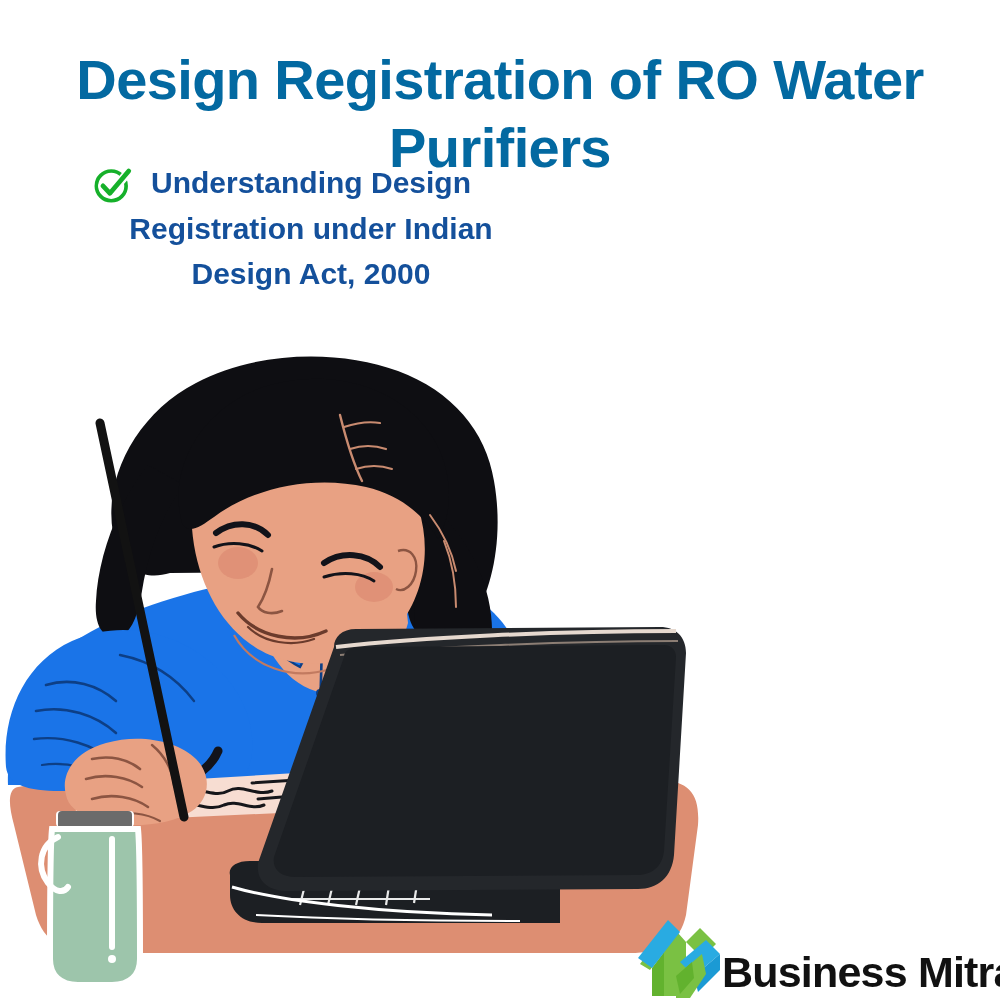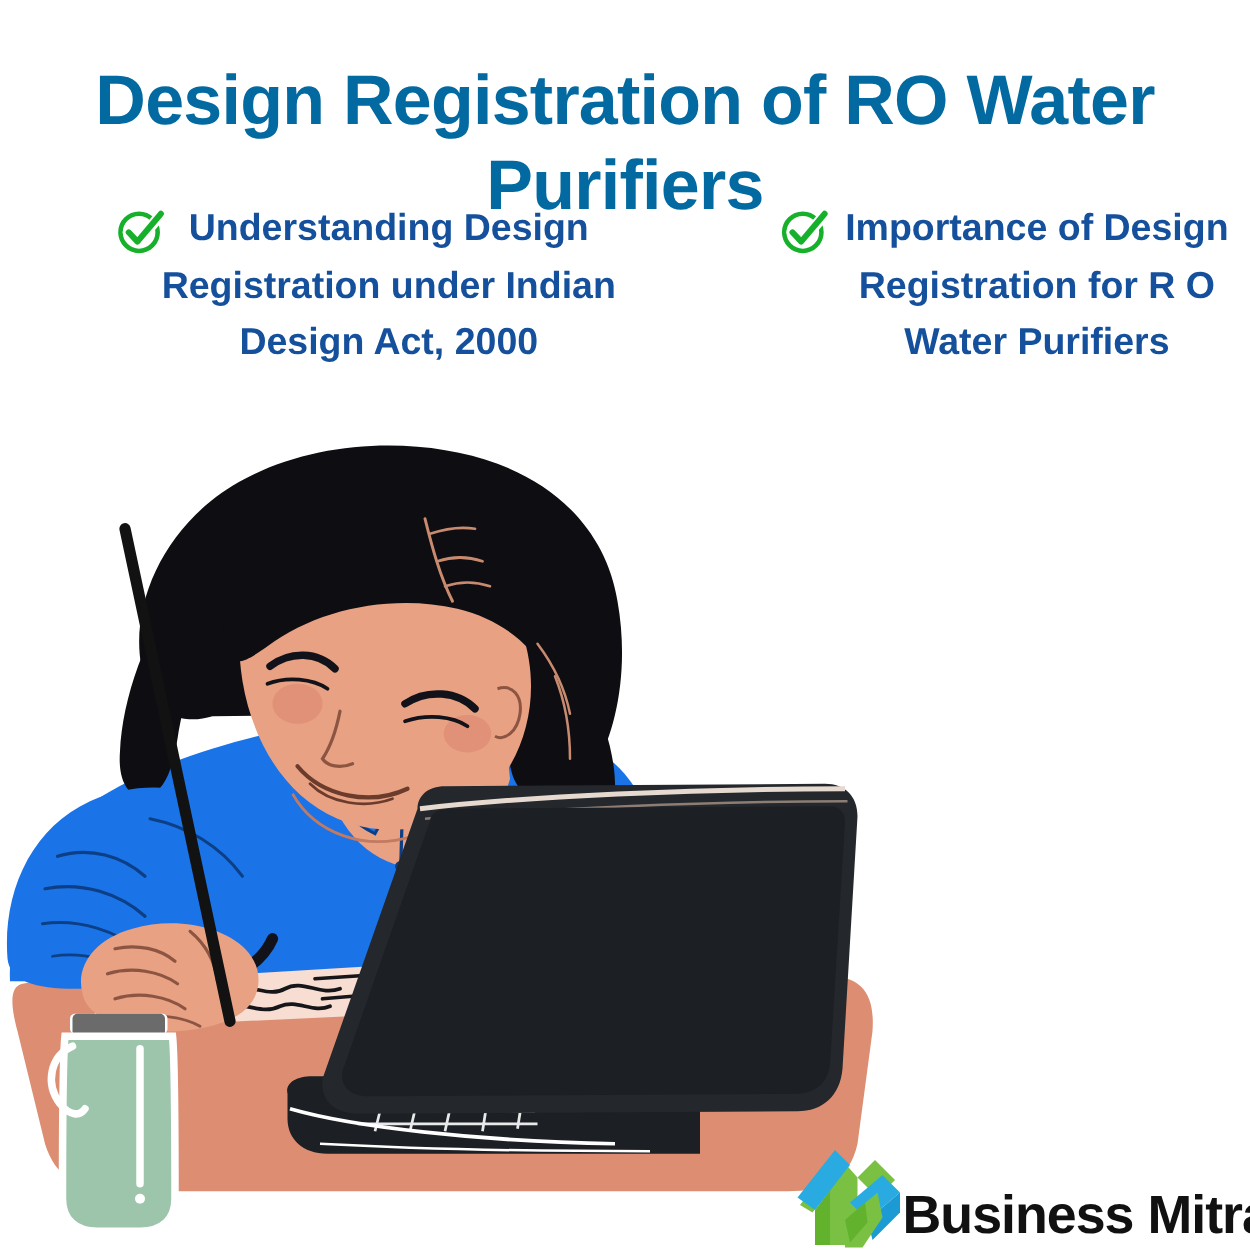--- a/index.html
+++ b/index.html
@@ -118,30 +118,20 @@
       <span class="check-icon">
         <svg viewBox="0 0 48 48" width="42" height="42" aria-hidden="true">
           <circle cx="22" cy="25" r="17" fill="none" stroke="#16b02a" stroke-width="4.2"></circle>
           <path d="M12 25 L20.5 34 L43 7.5" fill="none" stroke="#ffffff" stroke-width="10" stroke-linecap="round" stroke-linejoin="round"></path>
           <path d="M12.5 25 L20.5 33.5 L42 8" fill="none" stroke="#16b02a" stroke-width="5.4" stroke-linecap="round" stroke-linejoin="round"></path>
         </svg>
       </span>
       <p class="bullet-text">Understanding Design Registration under Indian Design Act, 2000</p>
     </div>
 
-    <div class="bullet-col right">
-      <span class="check-icon">
-        <svg viewBox="0 0 48 48" width="42" height="42" aria-hidden="true">
-          <circle cx="22" cy="25" r="17" fill="none" stroke="#16b02a" stroke-width="4.2"></circle>
-          <path d="M12 25 L20.5 34 L43 7.5" fill="none" stroke="#ffffff" stroke-width="10" stroke-linecap="round" stroke-linejoin="round"></path>
-          <path d="M12.5 25 L20.5 33.5 L42 8" fill="none" stroke="#16b02a" stroke-width="5.4" stroke-linecap="round" stroke-linejoin="round"></path>
-        </svg>
-      </span>
-      <p class="bullet-text">Importance of Design Registration for R O Water Purifiers</p>
-    </div>
 
   </div>
 
   <div class="illustration">
     <svg viewBox="0 0 1000 645" width="1000" height="645" aria-hidden="true">
 
       <g>
         <path d="M18 432
                  C 40 428, 95 426, 150 425
                  L 660 425

